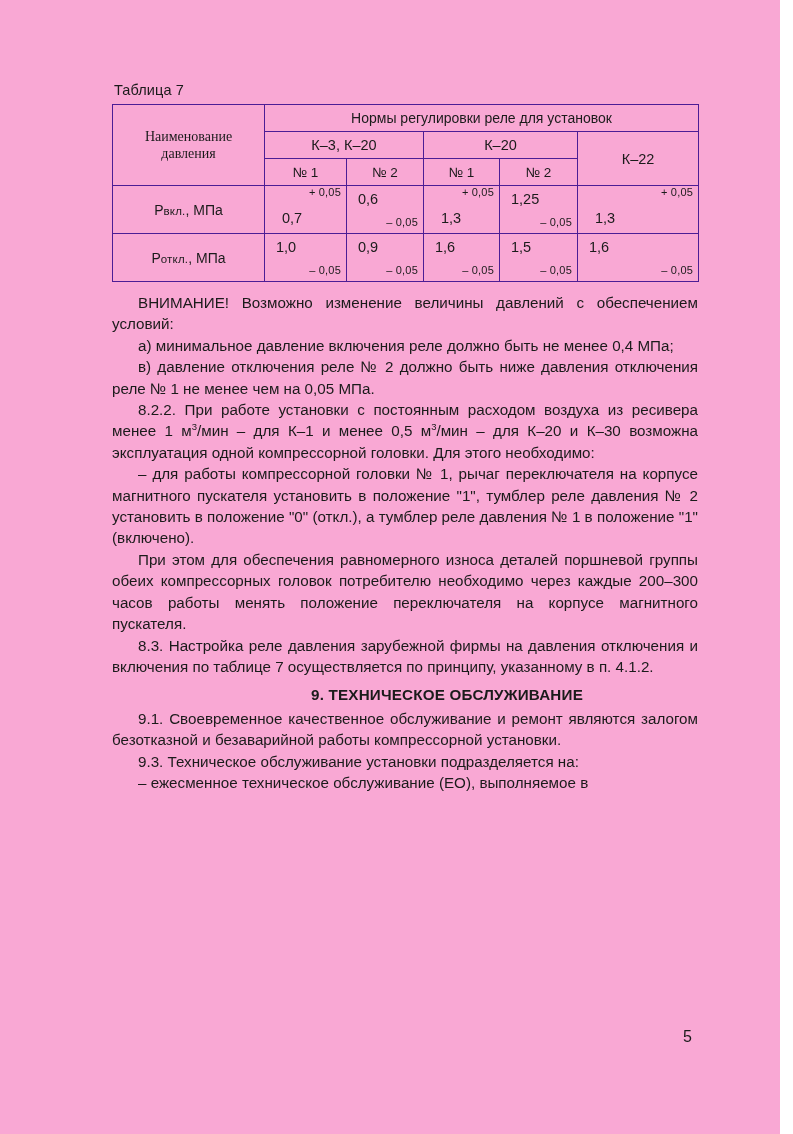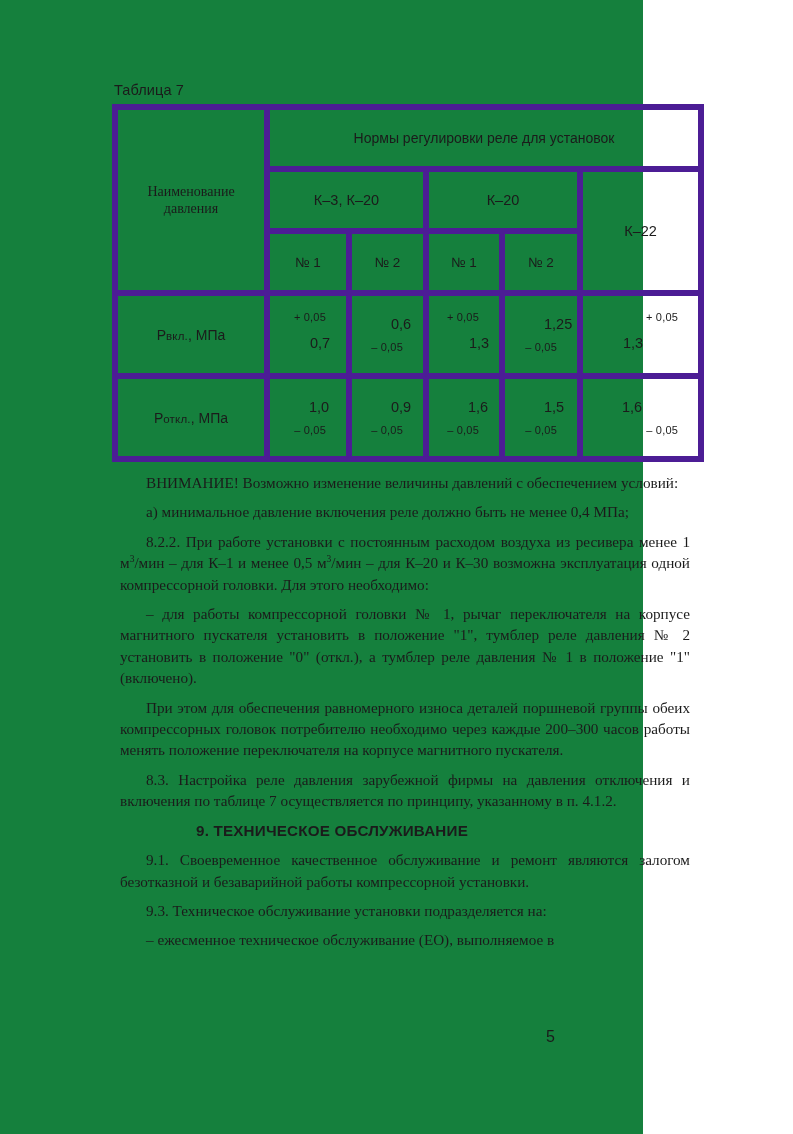--- a/index.html
+++ b/index.html
@@ -12,23 +12,23 @@
     height: 1134px;
     position: relative;
     font-family: "Liberation Sans", sans-serif;
     color: #1b1b1b;
     overflow: hidden;
   }
 
   .page {
     position: absolute;
     left: 0; top: 0;
-    width: 643px;
+    width: 780px;
     height: 1134px;
-    background: #15803d;
+    background: #f9a8d4;
   }
 
   .content {
     position: absolute;
     left: 112px;
     top: 82px;
     width: 586px;
   }
 
   
@@ -41,22 +41,22 @@
 
   
   table.norms {
     border-collapse: collapse;
     width: 586px;
     table-layout: fixed;
     font-size: 14px;
   }
   table.norms th,
   table.norms td {
-    border: 6px solid #4c1d95;
-    padding: 15px;
+    border: 1px solid #4c1d95;
+    padding: 0;
     font-weight: normal;
     text-align: center;
     vertical-align: middle;
   }
   table.norms thead th {
     height: 26px;
   }
   .th-name {
     font-size: 14px;
     line-height: 17px;
@@ -92,45 +92,44 @@
     font-size: 14.5px;
     white-space: nowrap;
   }
   .vcell .tol {
     position: absolute;
     font-size: 11px;
     white-space: nowrap;
     letter-spacing: .2px;
   }
   
-  .lay-a .val { left: 25px;  bottom: 7px; }
+  .lay-a .val { left: 17px;  bottom: 7px; }
   .lay-a .tol { right: 5px; top: 0; }
   
-  .lay-b .val { left: 24px;  top: 5px; }
+  .lay-b .val { left: 11px;  top: 5px; }
   .lay-b .tol { right: 5px; bottom: 5px; }
 
   
   .body-text {
     margin-top: 10px;
     font-size: 15.2px;
     line-height: 21.4px;
     text-align: justify;
     text-justify: inter-word;
   }
   .body-text p {
-    margin: 8px;
+    margin: 0;
     text-indent: 26px;
-    font-family: Liberation Serif, serif;
   }
 
   .heading {
     margin: 7px 0 2px 0;
     font-weight: bold;
     font-size: 15.2px;
-    text-align: left;
+    text-align: center;
     padding-left: 84px;
     letter-spacing: .2px;
   }
 
   sup.cube {
     font-size: 9.5px;
     vertical-align: super;
     line-height: 0;
   }
 
@@ -244,20 +243,21 @@
               <span class="tol">– 0,05</span>
             </div>
           </td>
         </tr>
       </tbody>
     </table>
 
     <div class="body-text">
       <p>ВНИМАНИЕ! Возможно изменение величины давлений с обеспечением условий:</p>
       <p>а) минимальное давление включения реле должно быть не менее 0,4 МПа;</p>
+      <p>в) давление отключения реле № 2 должно быть ниже давления отключения реле № 1 не менее чем на 0,05 МПа.</p>
       <p><span>8.2.2. При работе установки с постоянным расходом воздуха из ресивера менее 1 м</span><sup class="cube">3</sup><span>/мин – для К–1 и менее 0,5 м</span><sup class="cube">3</sup><span>/мин – для К–20 и К–30 возможна эксплуатация одной компрессорной головки. Для этого необходимо:</span></p>
       <p>– для работы компрессорной головки № 1, рычаг переключателя на корпусе магнитного пускателя установить в положение "1", тумблер реле давления № 2 установить в положение "0" (откл.), а тумблер реле давления № 1 в положение "1" (включено).</p>
       <p>При этом для обеспечения равномерного износа деталей поршневой группы обеих компрессорных головок потребителю необходимо через каждые 200–300 часов работы менять положение переключателя на корпусе магнитного пускателя.</p>
       <p>8.3. Настройка реле давления зарубежной фирмы на давления отключения и включения по таблице 7 осуществляется по принципу, указанному в п. 4.1.2.</p>
       <div class="heading">9. ТЕХНИЧЕСКОЕ ОБСЛУЖИВАНИЕ</div>
       <p>9.1. Своевременное качественное обслуживание и ремонт являются залогом безотказной и безаварийной работы компрессорной установки.</p>
       <p>9.3. Техническое обслуживание установки подразделяется на:</p>
       <p>– ежесменное техническое обслуживание (ЕО), выполняемое в</p>
     </div>
 

